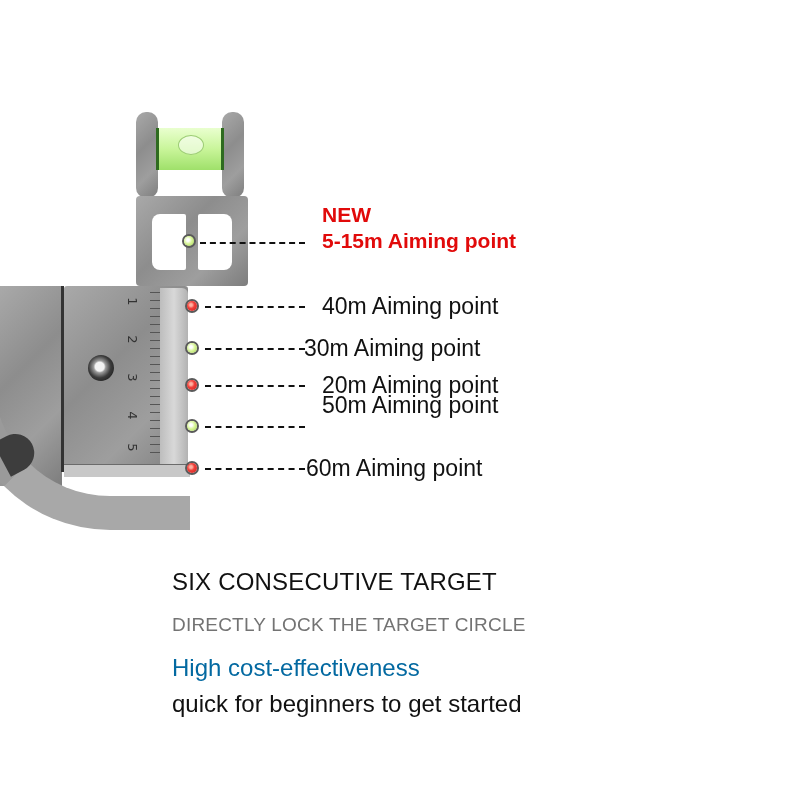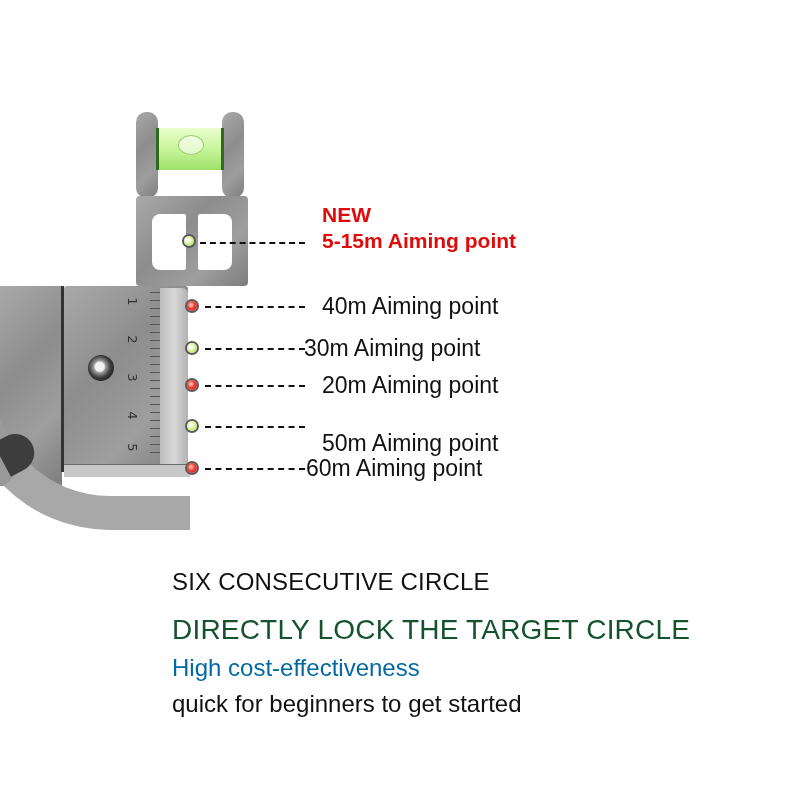--- a/index.html
+++ b/index.html
@@ -52,22 +52,22 @@
   .pin-green { background: radial-gradient(circle at 40% 40%, #ffffff 0 15%, #d9f59a 45%, #9fd04f 100%); }
 
   .leader { height: 0; border-top: 2px dashed #111; }
 
   
   .lbl { font-family: "Liberation Sans", sans-serif; font-size: 23px; color: #111; white-space: nowrap; }
   .lbl-red { color: #e10a0a; font-weight: bold; font-size: 21px; }
 
   .h1 { left: 172px; top: 568px; font-family: "Liberation Sans", sans-serif; font-size: 24px;
         color: #111; white-space: nowrap; letter-spacing: 0.2px; }
-  .h2 { left: 172px; top: 614px; font-family: "Liberation Sans", sans-serif; font-size: 28px;
-        color: #14532d; white-space: nowrap; letter-spacing: 0.2px; }
+  .h2 { left: 172px; top: 614px; font-family: "Liberation Sans", sans-serif; font-size: 19px;
+        color: #737373; white-space: nowrap; letter-spacing: 0.2px; }
   .p1 { left: 172px; top: 654px; font-family: "Liberation Sans", sans-serif; font-size: 24px;
         color: #0369a1; white-space: nowrap; }
   .p2 { left: 172px; top: 690px; font-family: "Liberation Sans", sans-serif; font-size: 24px;
         color: #111; white-space: nowrap; text-align: center; }
 </style>
 </head>
 <body>
 
 <div>
   <div class="abs metal frame-arm"></div>
@@ -111,19 +111,19 @@
 <div class="abs leader" style="left:205px;top:348px;width:100px"></div>
 <div class="abs leader" style="left:205px;top:385px;width:100px"></div>
 <div class="abs leader" style="left:205px;top:426px;width:100px"></div>
 <div class="abs leader" style="left:205px;top:468px;width:100px"></div>
 
 <div class="abs lbl lbl-red" style="left:322px;top:203px">NEW</div>
 <div class="abs lbl lbl-red" style="left:322px;top:229px">5-15m Aiming point</div>
 <div class="abs lbl" style="left:322px;top:293px">40m Aiming point</div>
 <div class="abs lbl" style="left:304px;top:335px">30m Aiming point</div>
 <div class="abs lbl" style="left:322px;top:372px">20m Aiming point</div>
-<div class="abs lbl" style="left:322px;top:430px">50m Aiming point</div>
+<div class="abs lbl" style="left:322px;top:392px">50m Aiming point</div>
 <div class="abs lbl" style="left:306px;top:455px">60m Aiming point</div>
 
-<div class="abs h1">SIX CONSECUTIVE CIRCLE</div>
+<div class="abs h1">SIX CONSECUTIVE TARGET</div>
 <div class="abs h2">DIRECTLY LOCK THE TARGET CIRCLE</div>
 <div class="abs p1">High cost-effectiveness</div>
 <div class="abs p2">quick for beginners to get started</div>
 
 </body></html>

